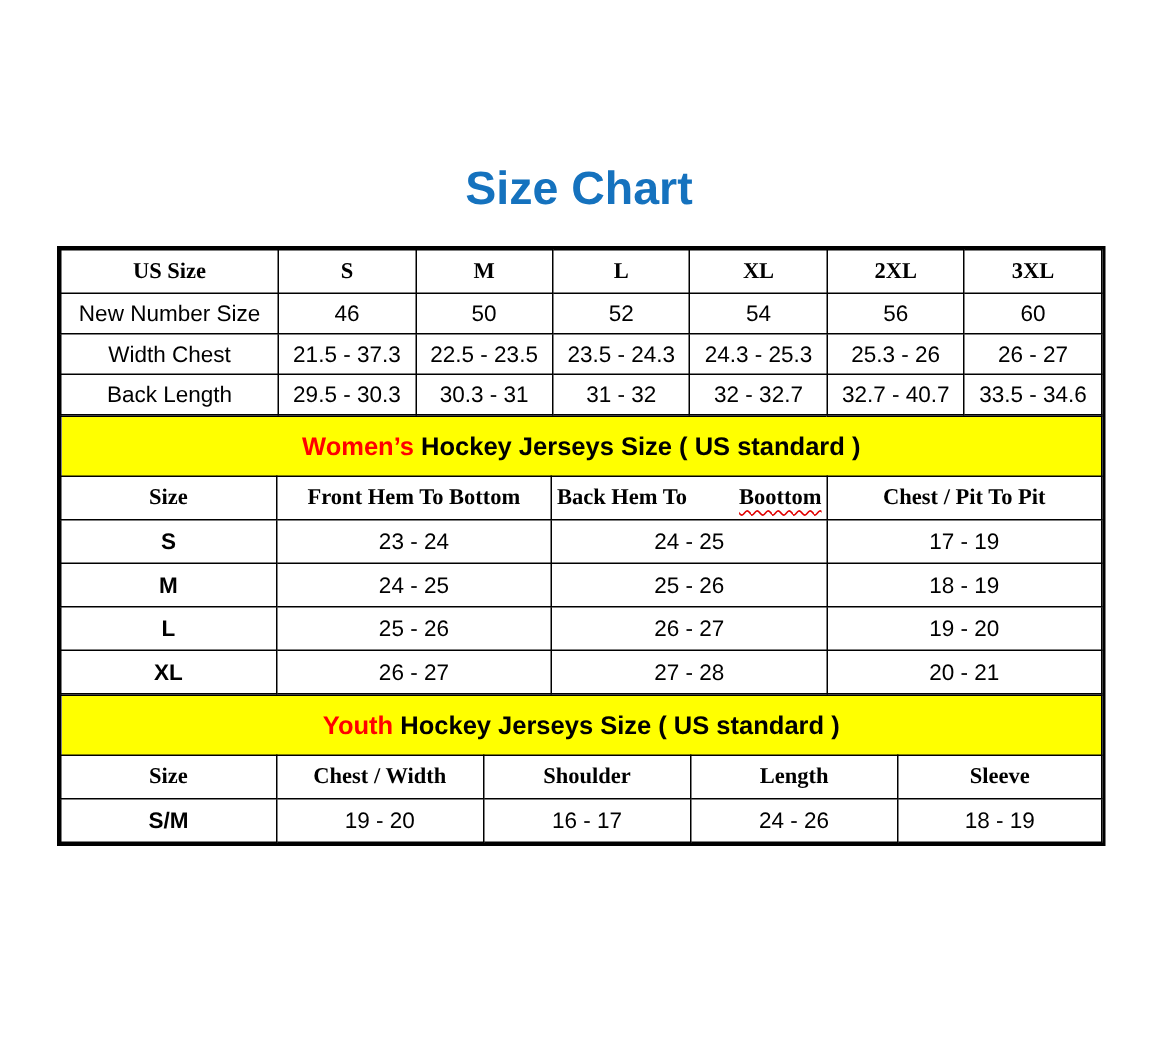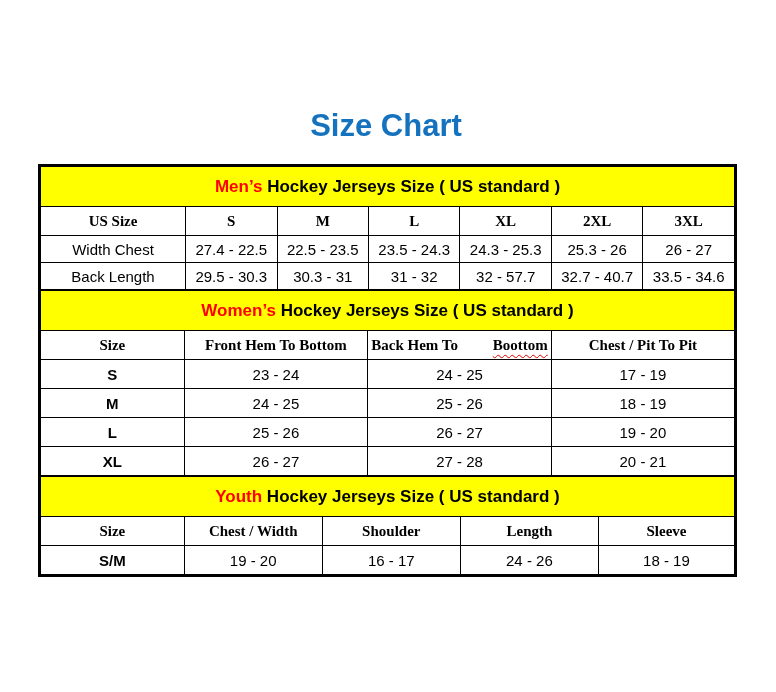--- a/index.html
+++ b/index.html
@@ -84,47 +84,53 @@
       <colgroup>
         <col style="width:20.9%">
           <col style="width:13.18%">
           <col style="width:13.18%">
           <col style="width:13.18%">
           <col style="width:13.18%">
           <col style="width:13.18%">
           <col style="width:13.2%">
       </colgroup>
       <tbody>
-          <tr class="banner-row">
-        <td colspan="7"><span class="hl">Men’s</span><span> Hockey Jerseys Size ( US standard )</span></td>
-      </tr>
       <tr class="head-row">
         <th>US Size</th>
         <th>S</th>
         <th>M</th>
         <th>L</th>
         <th>XL</th>
         <th>2XL</th>
         <th>3XL</th>
       </tr>
       <tr class="data-row">
+        <th>New Number Size</th>
+        <td>46</td>
+        <td>50</td>
+        <td>52</td>
+        <td>54</td>
+        <td>56</td>
+        <td>60</td>
+      </tr>
+      <tr class="data-row">
         <th>Width Chest</th>
-        <td>27.4 - 22.5</td>
+        <td>21.5 - 37.3</td>
         <td>22.5 - 23.5</td>
         <td>23.5 - 24.3</td>
         <td>24.3 - 25.3</td>
         <td>25.3 - 26</td>
         <td>26 - 27</td>
       </tr>
       <tr class="data-row">
         <th>Back Length</th>
         <td>29.5 - 30.3</td>
         <td>30.3 - 31</td>
         <td>31 - 32</td>
-        <td>32 - 57.7</td>
+        <td>32 - 32.7</td>
         <td>32.7 - 40.7</td>
         <td>33.5 - 34.6</td>
       </tr>
     </tbody>
       </table>
 
     <table class="womens">
       <colgroup>
         <col style="width:20.7%">
           <col style="width:26.45%">

